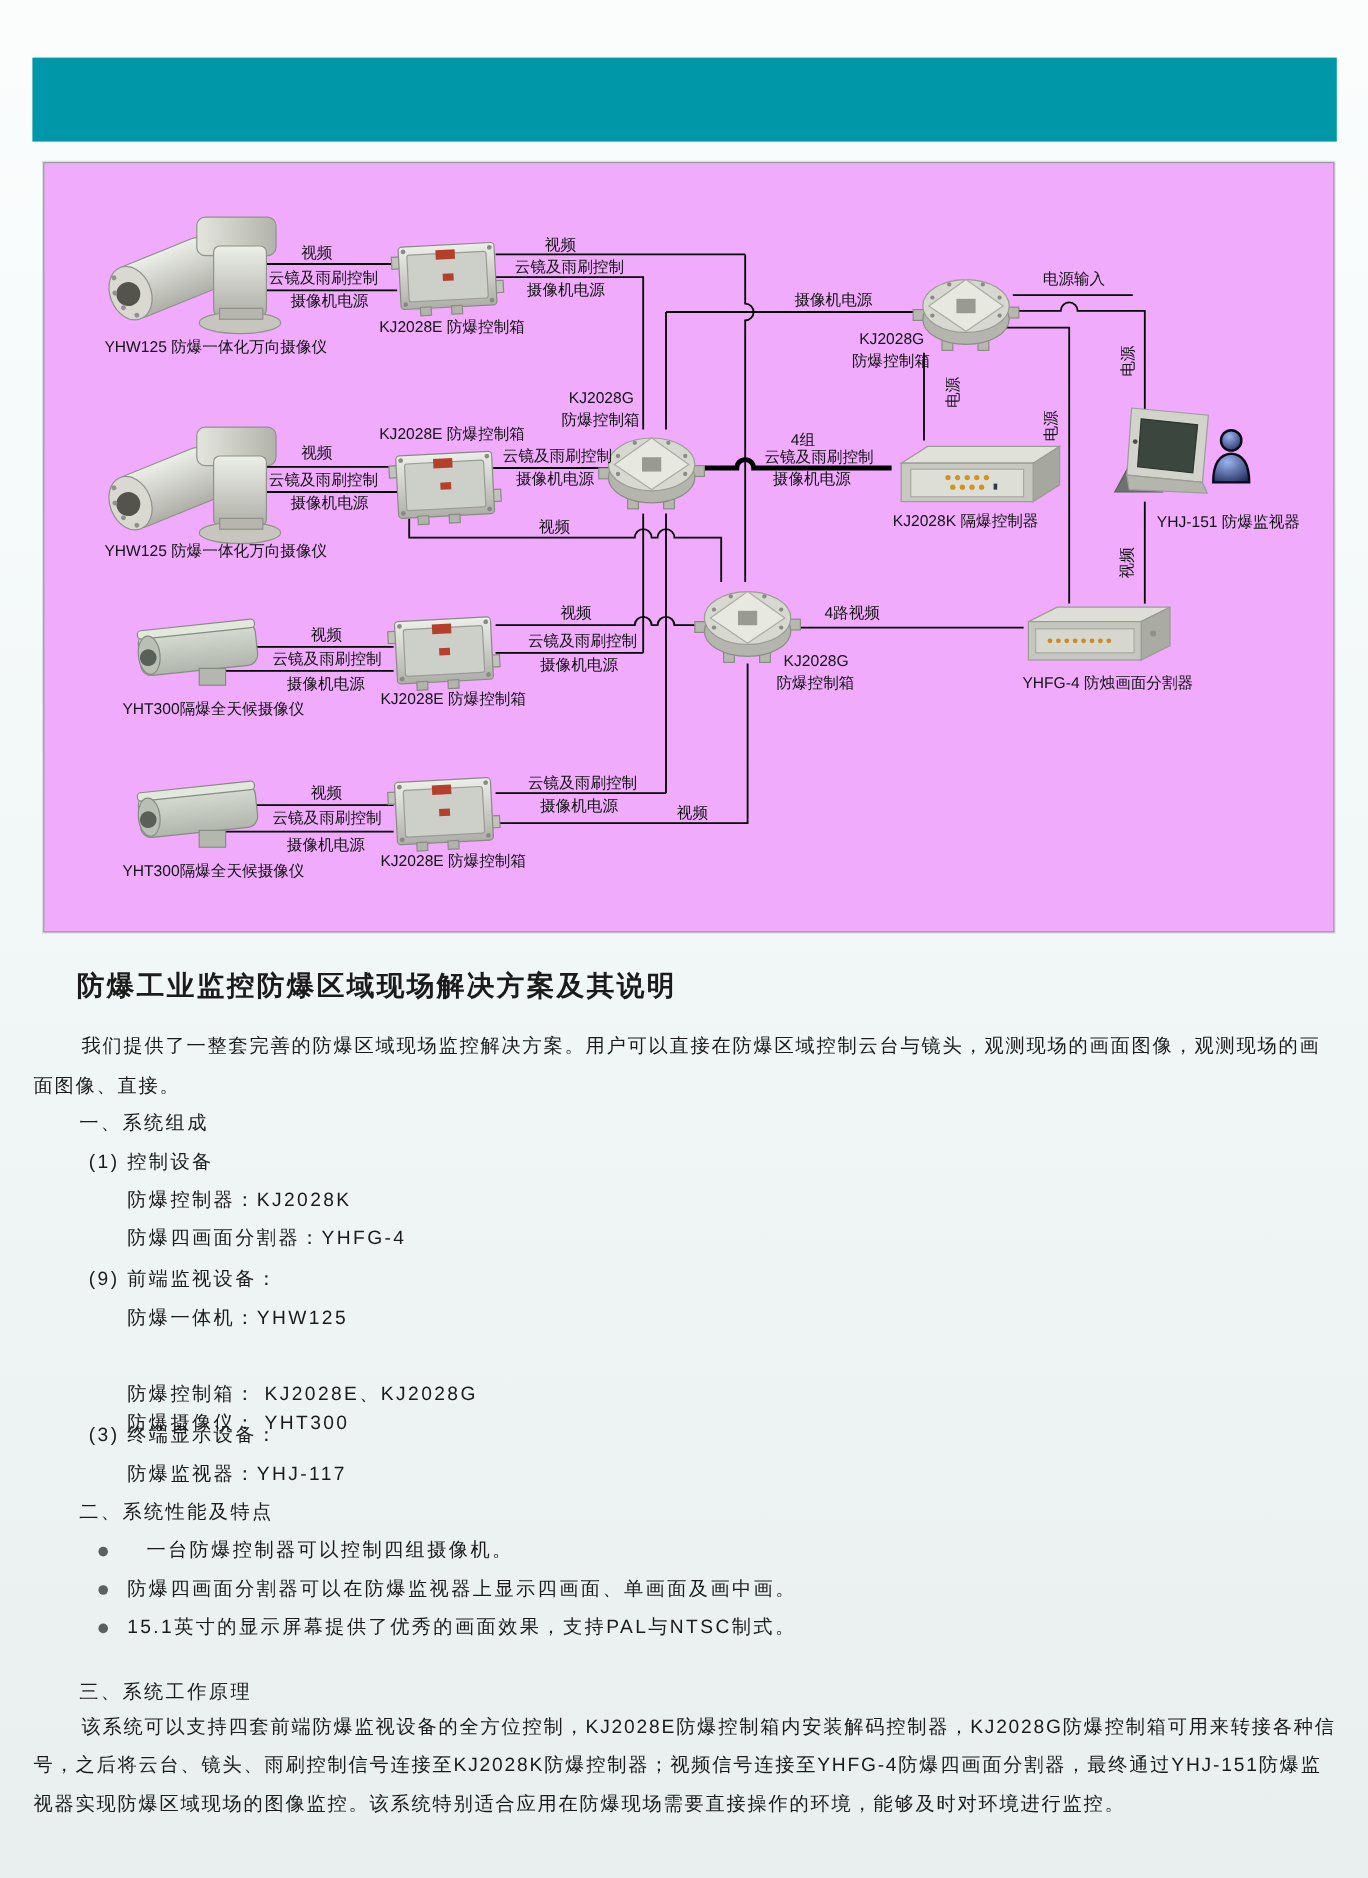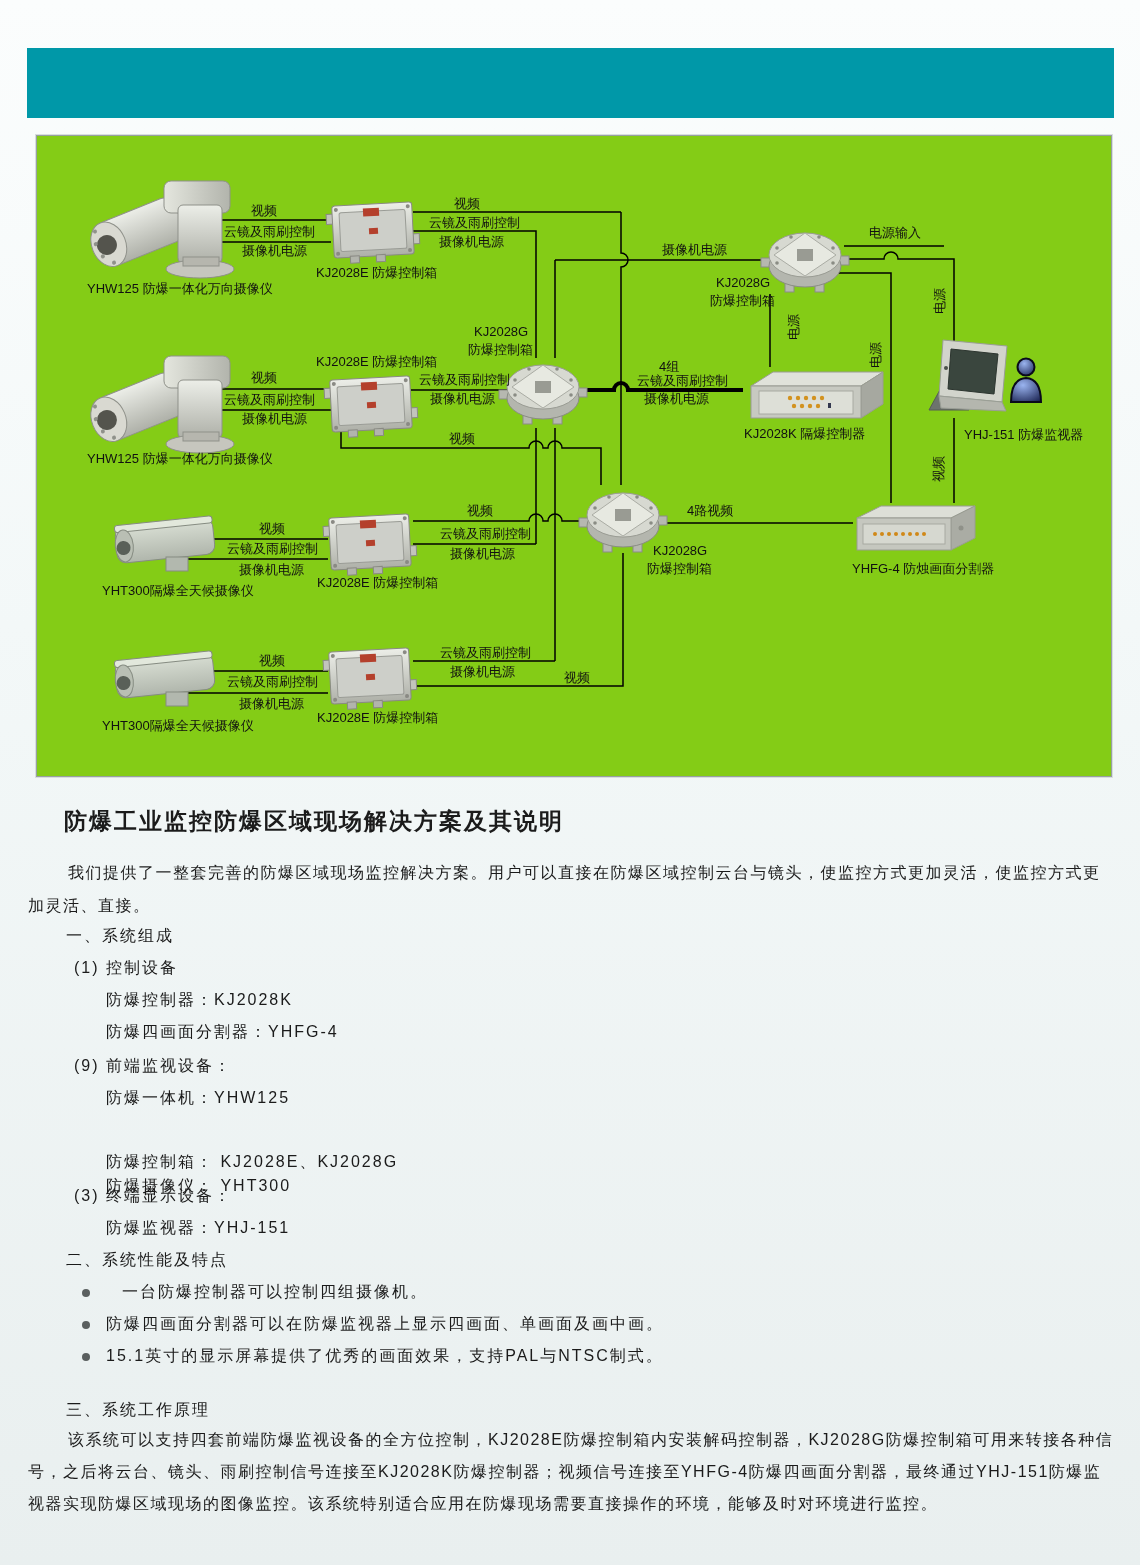--- a/index.html
+++ b/index.html
@@ -3,21 +3,21 @@
 <meta charset="utf-8">
 <style>
   html,body{margin:0;padding:0;}
   body{
     width:1140px;height:1565px;position:relative;overflow:hidden;
     background:linear-gradient(180deg,#fbfdfd 0%,#f3f8f8 40%,#e9efef 100%);
     font-family:"Liberation Sans","DejaVu Sans",sans-serif;color:#1b1b1b;
   }
   .abs{position:absolute;}
   #header-bar{left:27px;top:48px;width:1087px;height:70px;}
-  #diagram{left:36px;top:135px;width:1074px;height:640px;background:#84cc16;
+  #diagram{left:36px;top:135px;width:1074px;height:640px;background:#f0abfc;
     border:1px solid #97a0a0;box-shadow:0 0 0 1px #d8dede;}
   #diagram svg{position:absolute;left:0;top:0;}
   .dlabel{position:absolute;font-size:13px;line-height:1.15;color:#111;white-space:nowrap;}
   .rot{transform:rotate(-90deg);transform-origin:left top;}
   .devlabel{font-size:13px;color:#111;}
   
   .a-title{left:64px;top:806px;font-size:23px;font-weight:bold;letter-spacing:2px;}
   .a-intro{left:28px;top:856px;width:1086px;font-size:16px;line-height:33px;
     letter-spacing:1.5px;text-indent:2.5em;}
   .a-h{font-size:16px;letter-spacing:2px;}
@@ -255,32 +255,32 @@
   <div class="dlabel devlabel" style="left:679px;top:140px;">KJ2028G</div>
   <div class="dlabel devlabel" style="left:673px;top:158px;">防爆控制箱</div>
   <div class="dlabel devlabel" style="left:616px;top:408px;">KJ2028G</div>
   <div class="dlabel devlabel" style="left:610px;top:426px;">防爆控制箱</div>
   <div class="dlabel devlabel" style="left:707px;top:291px;">KJ2028K 隔爆控制器</div>
   <div class="dlabel devlabel" style="left:927px;top:292px;">YHJ-151 防爆监视器</div>
   <div class="dlabel devlabel" style="left:815px;top:426px;">YHFG-4 防烛画面分割器</div>
 </div>
 
 <div class="abs a-title">防爆工业监控防爆区域现场解决方案及其说明</div>
-<div class="abs a-intro">我们提供了一整套完善的防爆区域现场监控解决方案。用户可以直接在防爆区域控制云台与镜头，使监控方式更加灵活，使监控方式更加灵活、直接。</div>
+<div class="abs a-intro">我们提供了一整套完善的防爆区域现场监控解决方案。用户可以直接在防爆区域控制云台与镜头，观测现场的画面图像，观测现场的画面图像、直接。</div>
 
 <div class="abs a-h" style="left:66px;top:926px;">一、系统组成</div>
 <div class="abs a-li" style="left:74px;top:958px;">(1) 控制设备</div>
 <div class="abs a-li" style="left:106px;top:990px;">防爆控制器：KJ2028K</div>
 <div class="abs a-li" style="left:106px;top:1022px;">防爆四画面分割器：YHFG-4</div>
 <div class="abs a-li" style="left:74px;top:1056px;">(9) 前端监视设备：</div>
 <div class="abs a-li" style="left:106px;top:1088px;">防爆一体机：YHW125</div>
 <div class="abs a-li" style="left:106px;top:1176px;">防爆摄像仪： YHT300</div>
 <div class="abs a-li" style="left:106px;top:1152px;">防爆控制箱： KJ2028E、KJ2028G</div>
 <div class="abs a-li" style="left:74px;top:1186px;">(3) 终端显示设备：</div>
-<div class="abs a-li" style="left:106px;top:1218px;">防爆监视器：YHJ-151</div>
+<div class="abs a-li" style="left:106px;top:1218px;">防爆监视器：YHJ-117</div>
 
 <div class="abs a-h" style="left:66px;top:1250px;">二、系统性能及特点</div>
 <div class="abs bullet" style="left:82px;top:1282px;gap:16px;">
   <span class="dot"></span>
   <span class="a-li">一台防爆控制器可以控制四组摄像机。</span>
 </div>
 <div class="abs bullet" style="left:82px;top:1314px;">
   <span class="dot"></span>
   <span class="a-li">防爆四画面分割器可以在防爆监视器上显示四画面、单画面及画中画。</span>
 </div>

